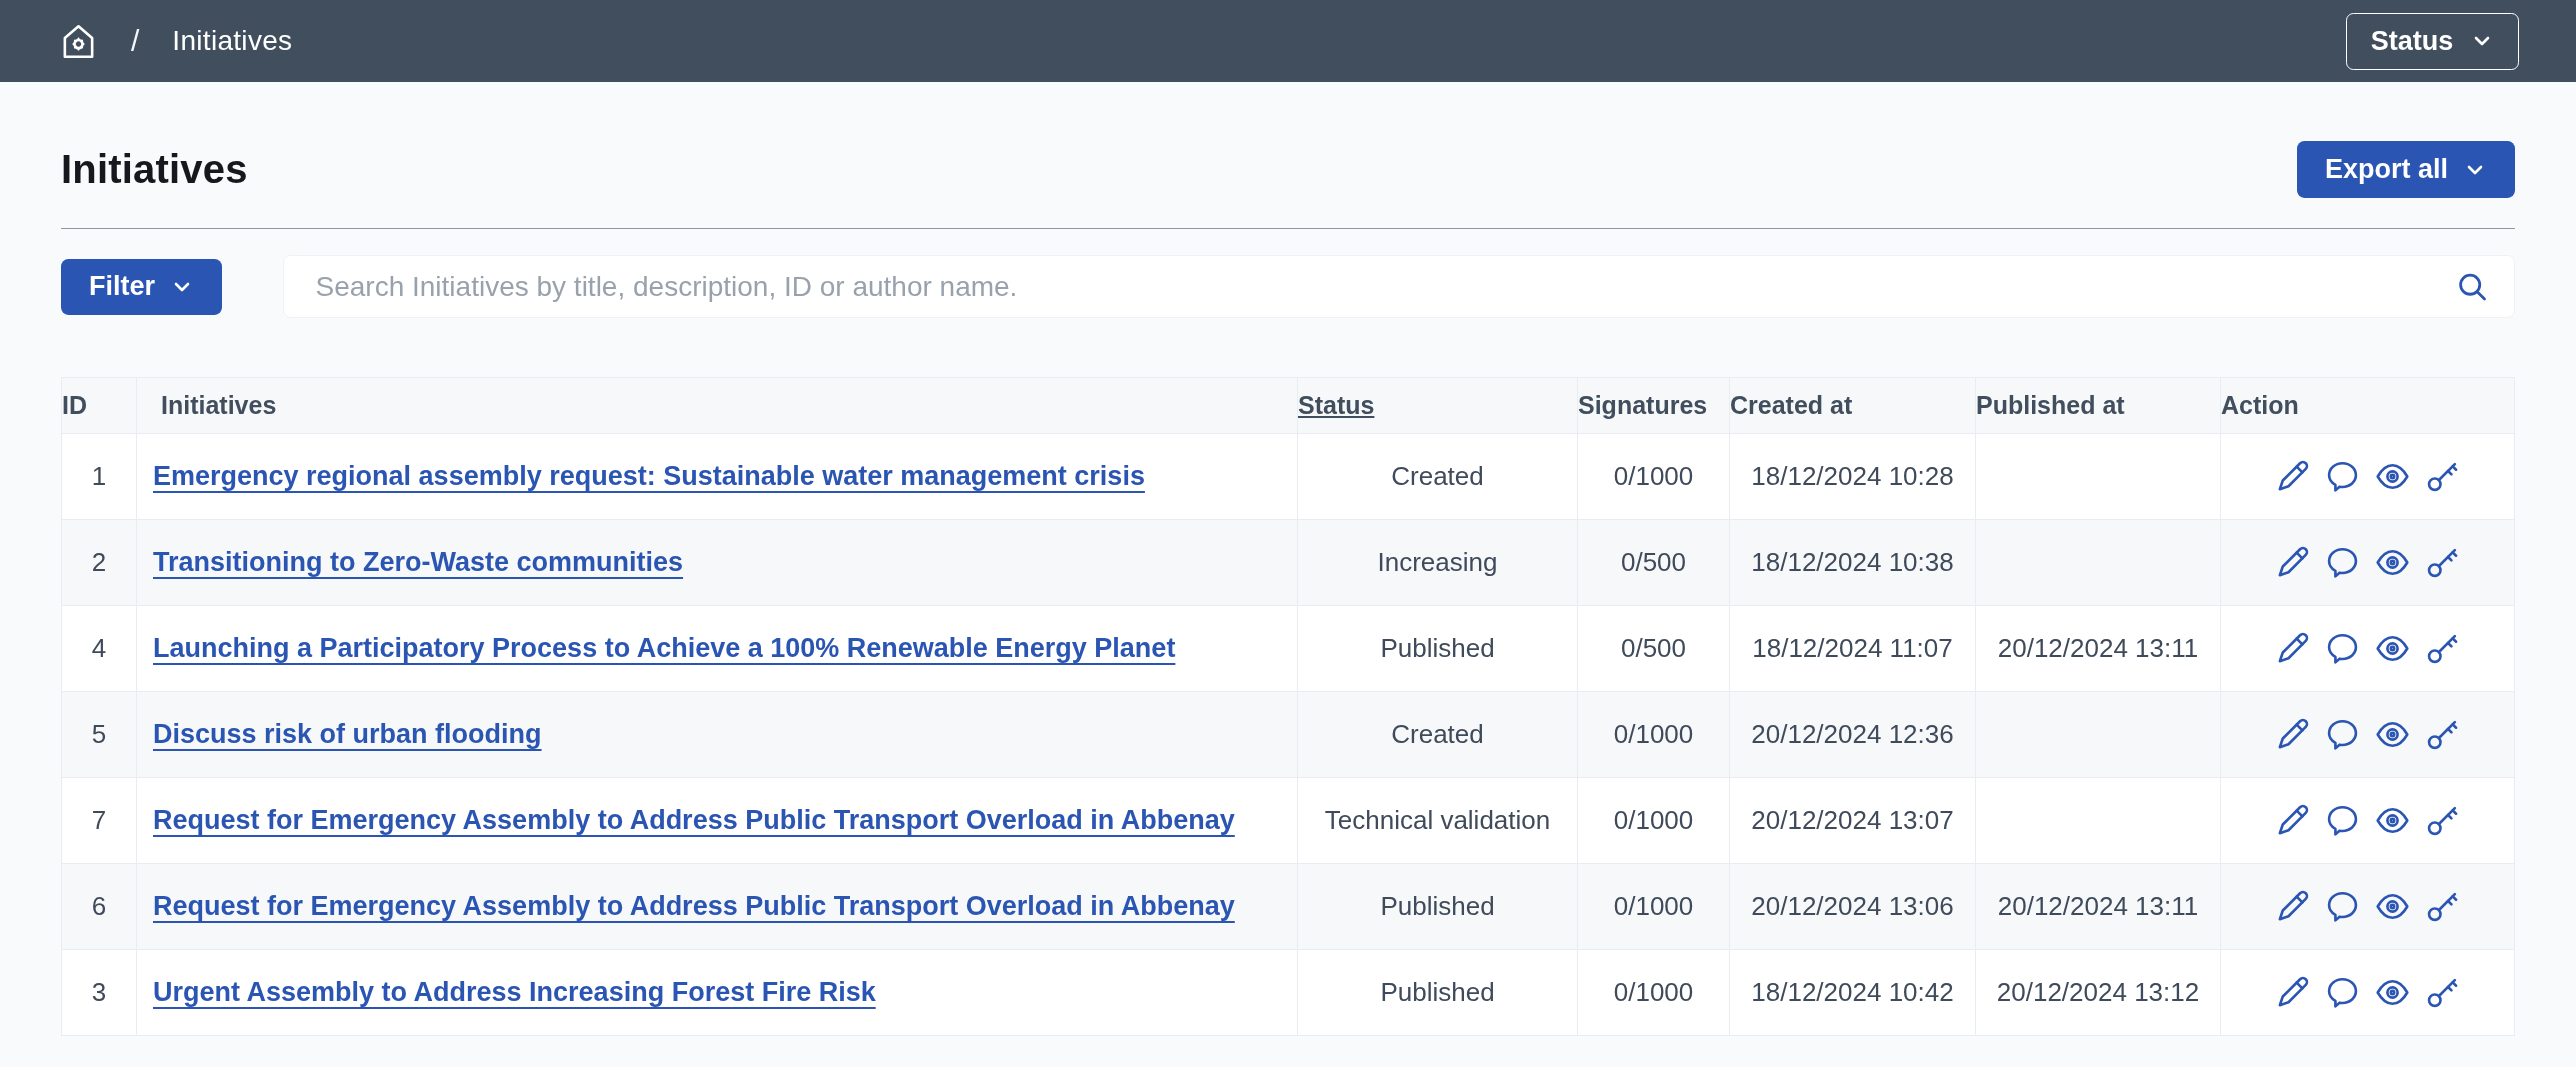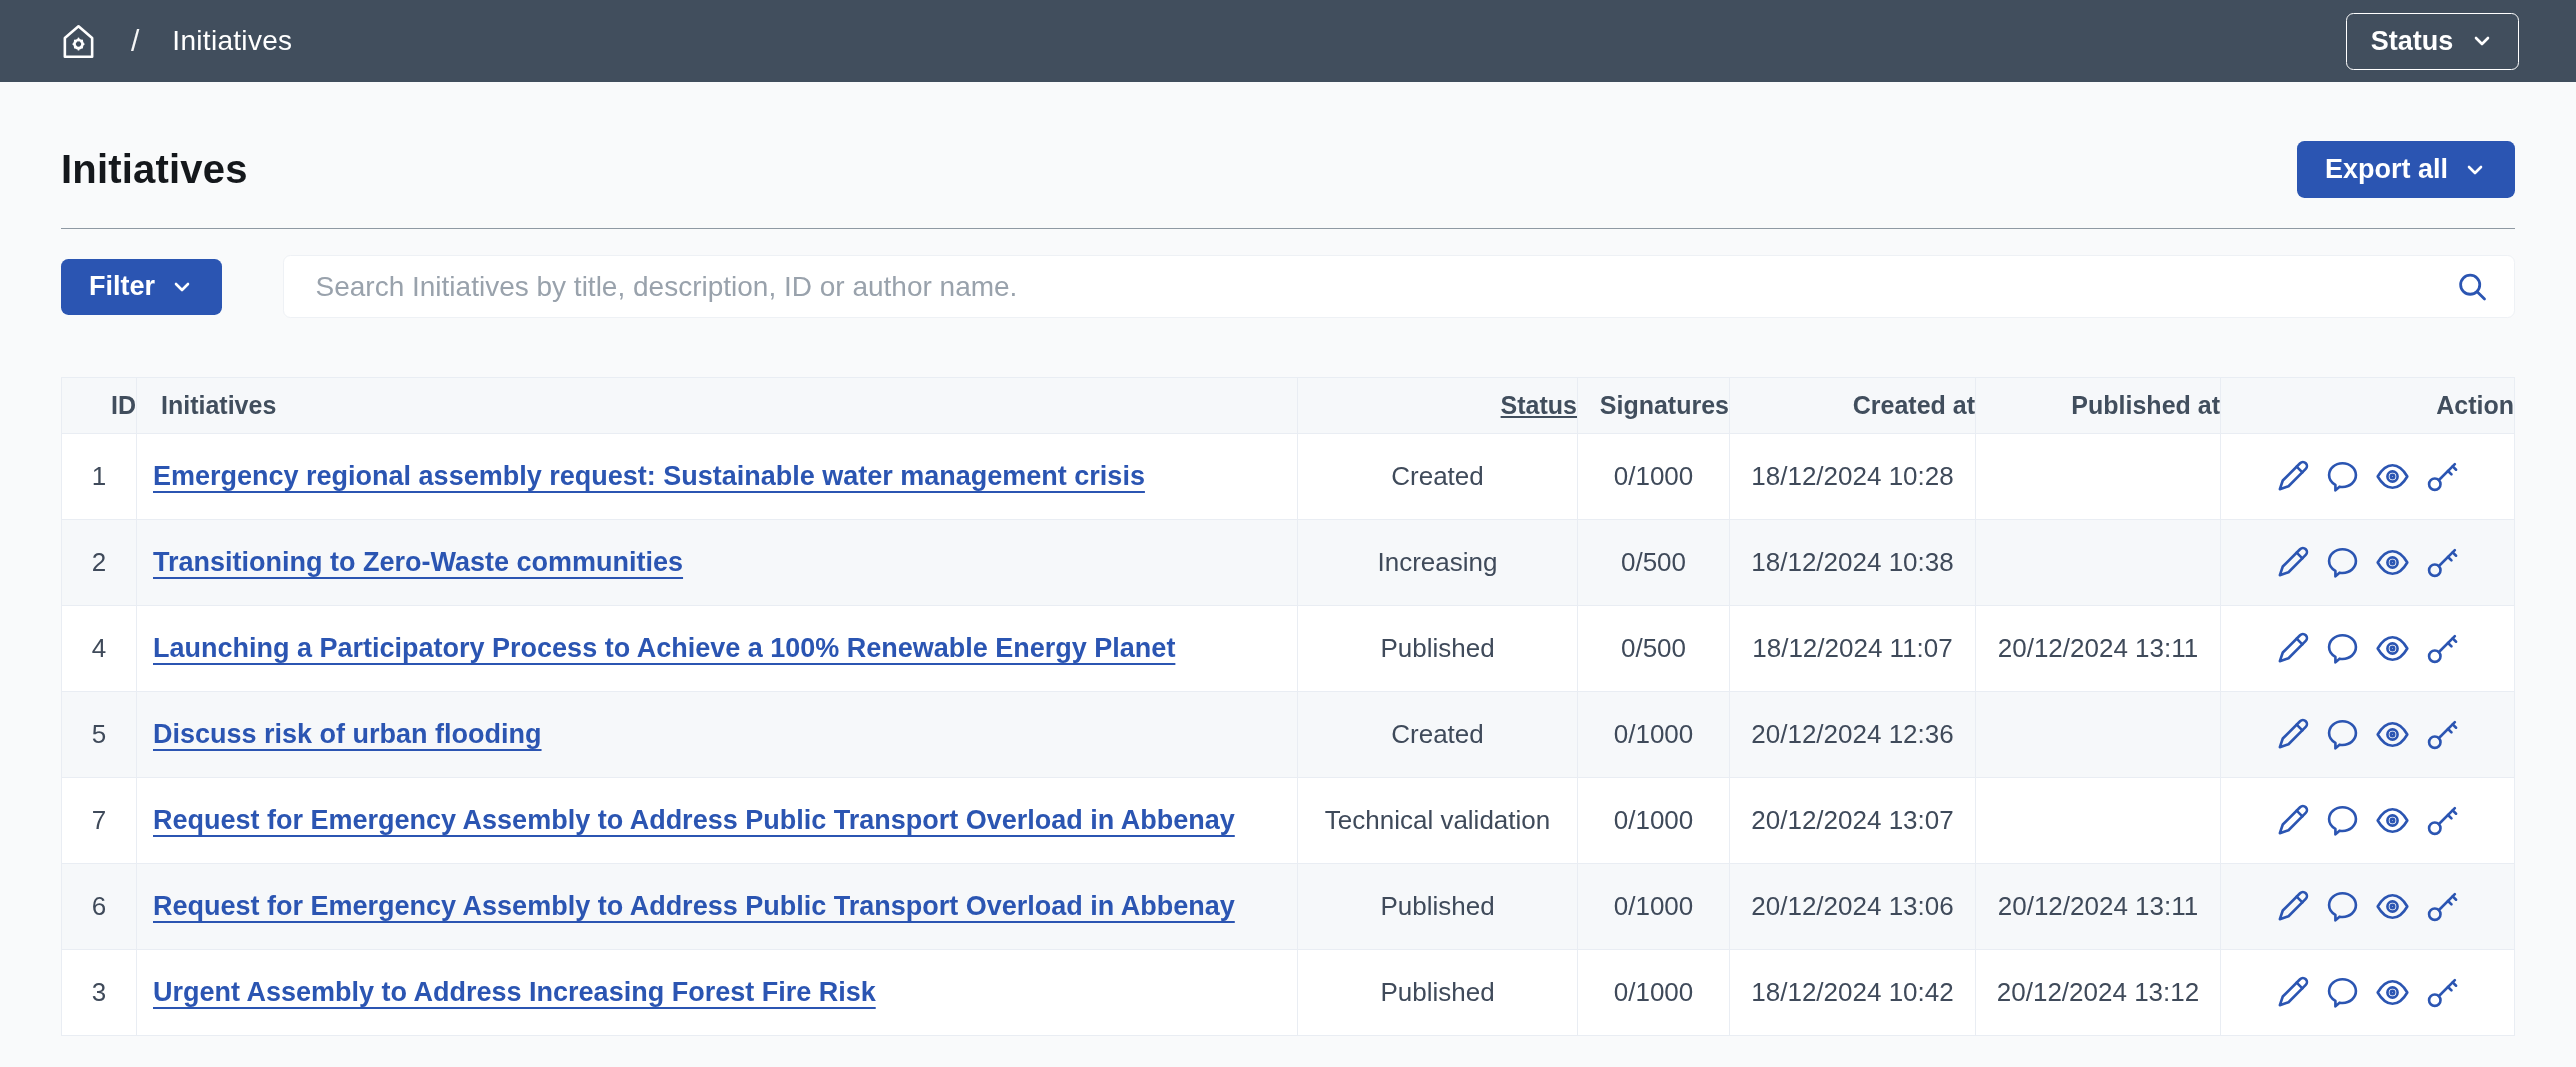--- a/index.html
+++ b/index.html
@@ -68,21 +68,21 @@
   }
 
   
   table{
     width:100%;border-collapse:collapse;table-layout:fixed;
     margin-top:59px;background:#fff;
   }
   th,td{border:0.9px solid var(--border);padding:0;}
   thead th{
     background:var(--stripe_bg);height:56px;
-    font-size:25px;font-weight:700;color:var(--header_text);text-align:right;
+    font-size:25px;font-weight:700;color:var(--header_text);text-align:left;
   }
   thead th:nth-child(1){width:75px;}
   thead th:nth-child(3){width:280px;text-decoration:underline;}
   thead th:nth-child(4){width:152px;}
   thead th:nth-child(5){width:246px;}
   thead th:nth-child(6){width:245px;}
   thead th:nth-child(7){width:294px;}
   thead th:nth-child(2){text-align:left;padding-left:24px;}
   tbody td{height:86px;font-size:26px;color:var(--text_dark);text-align:center;}
   tbody td.col-title{text-align:left;padding-left:16px;}

